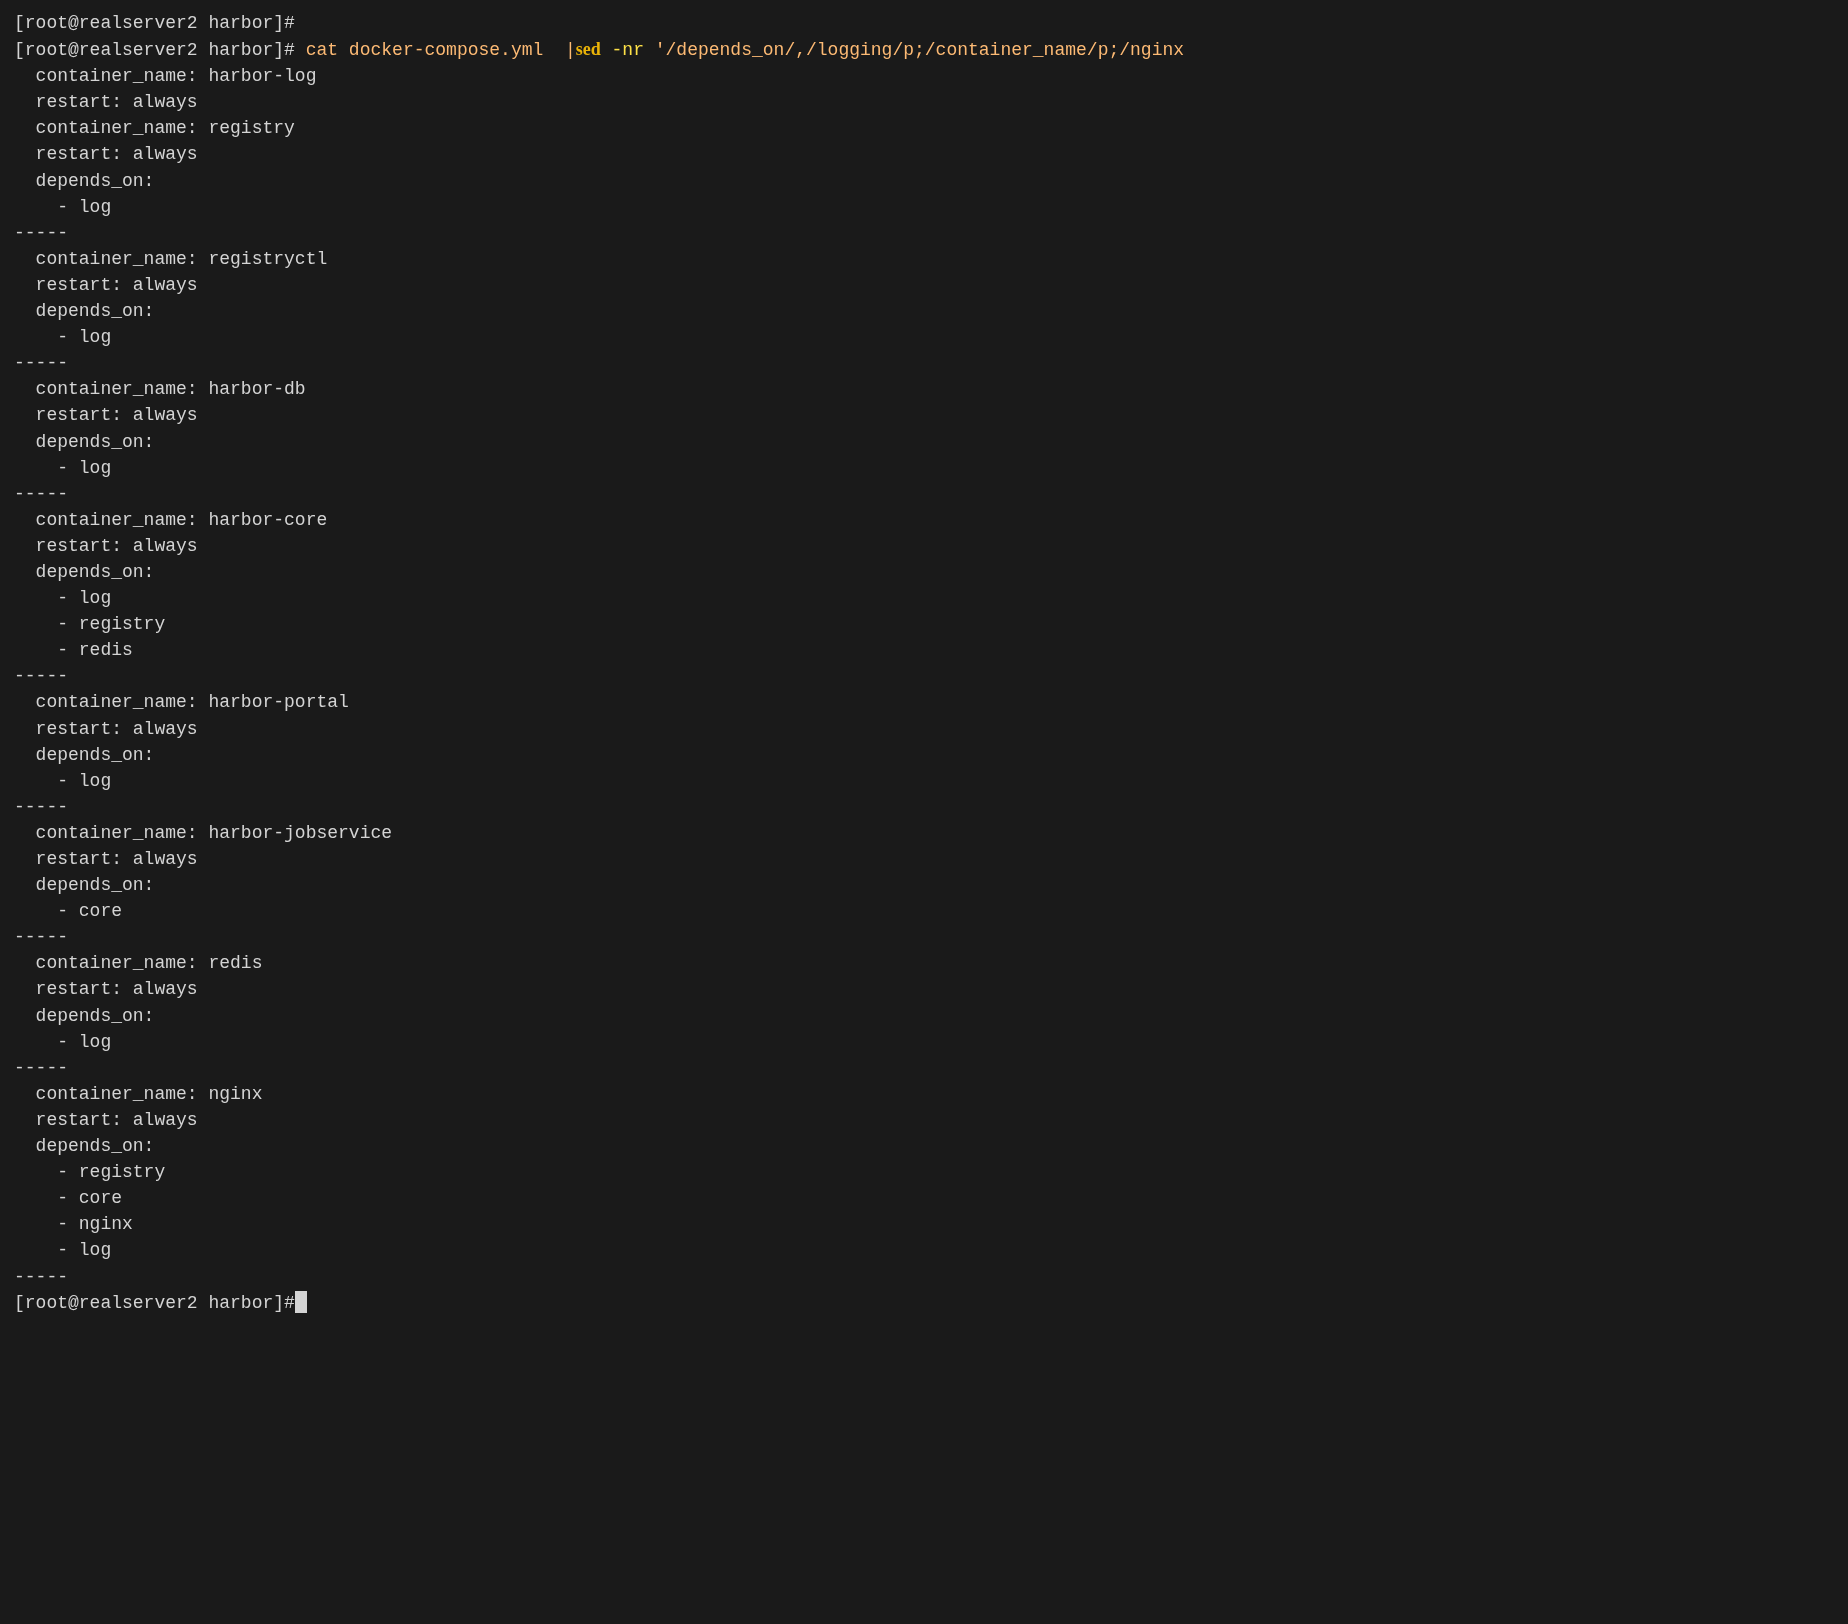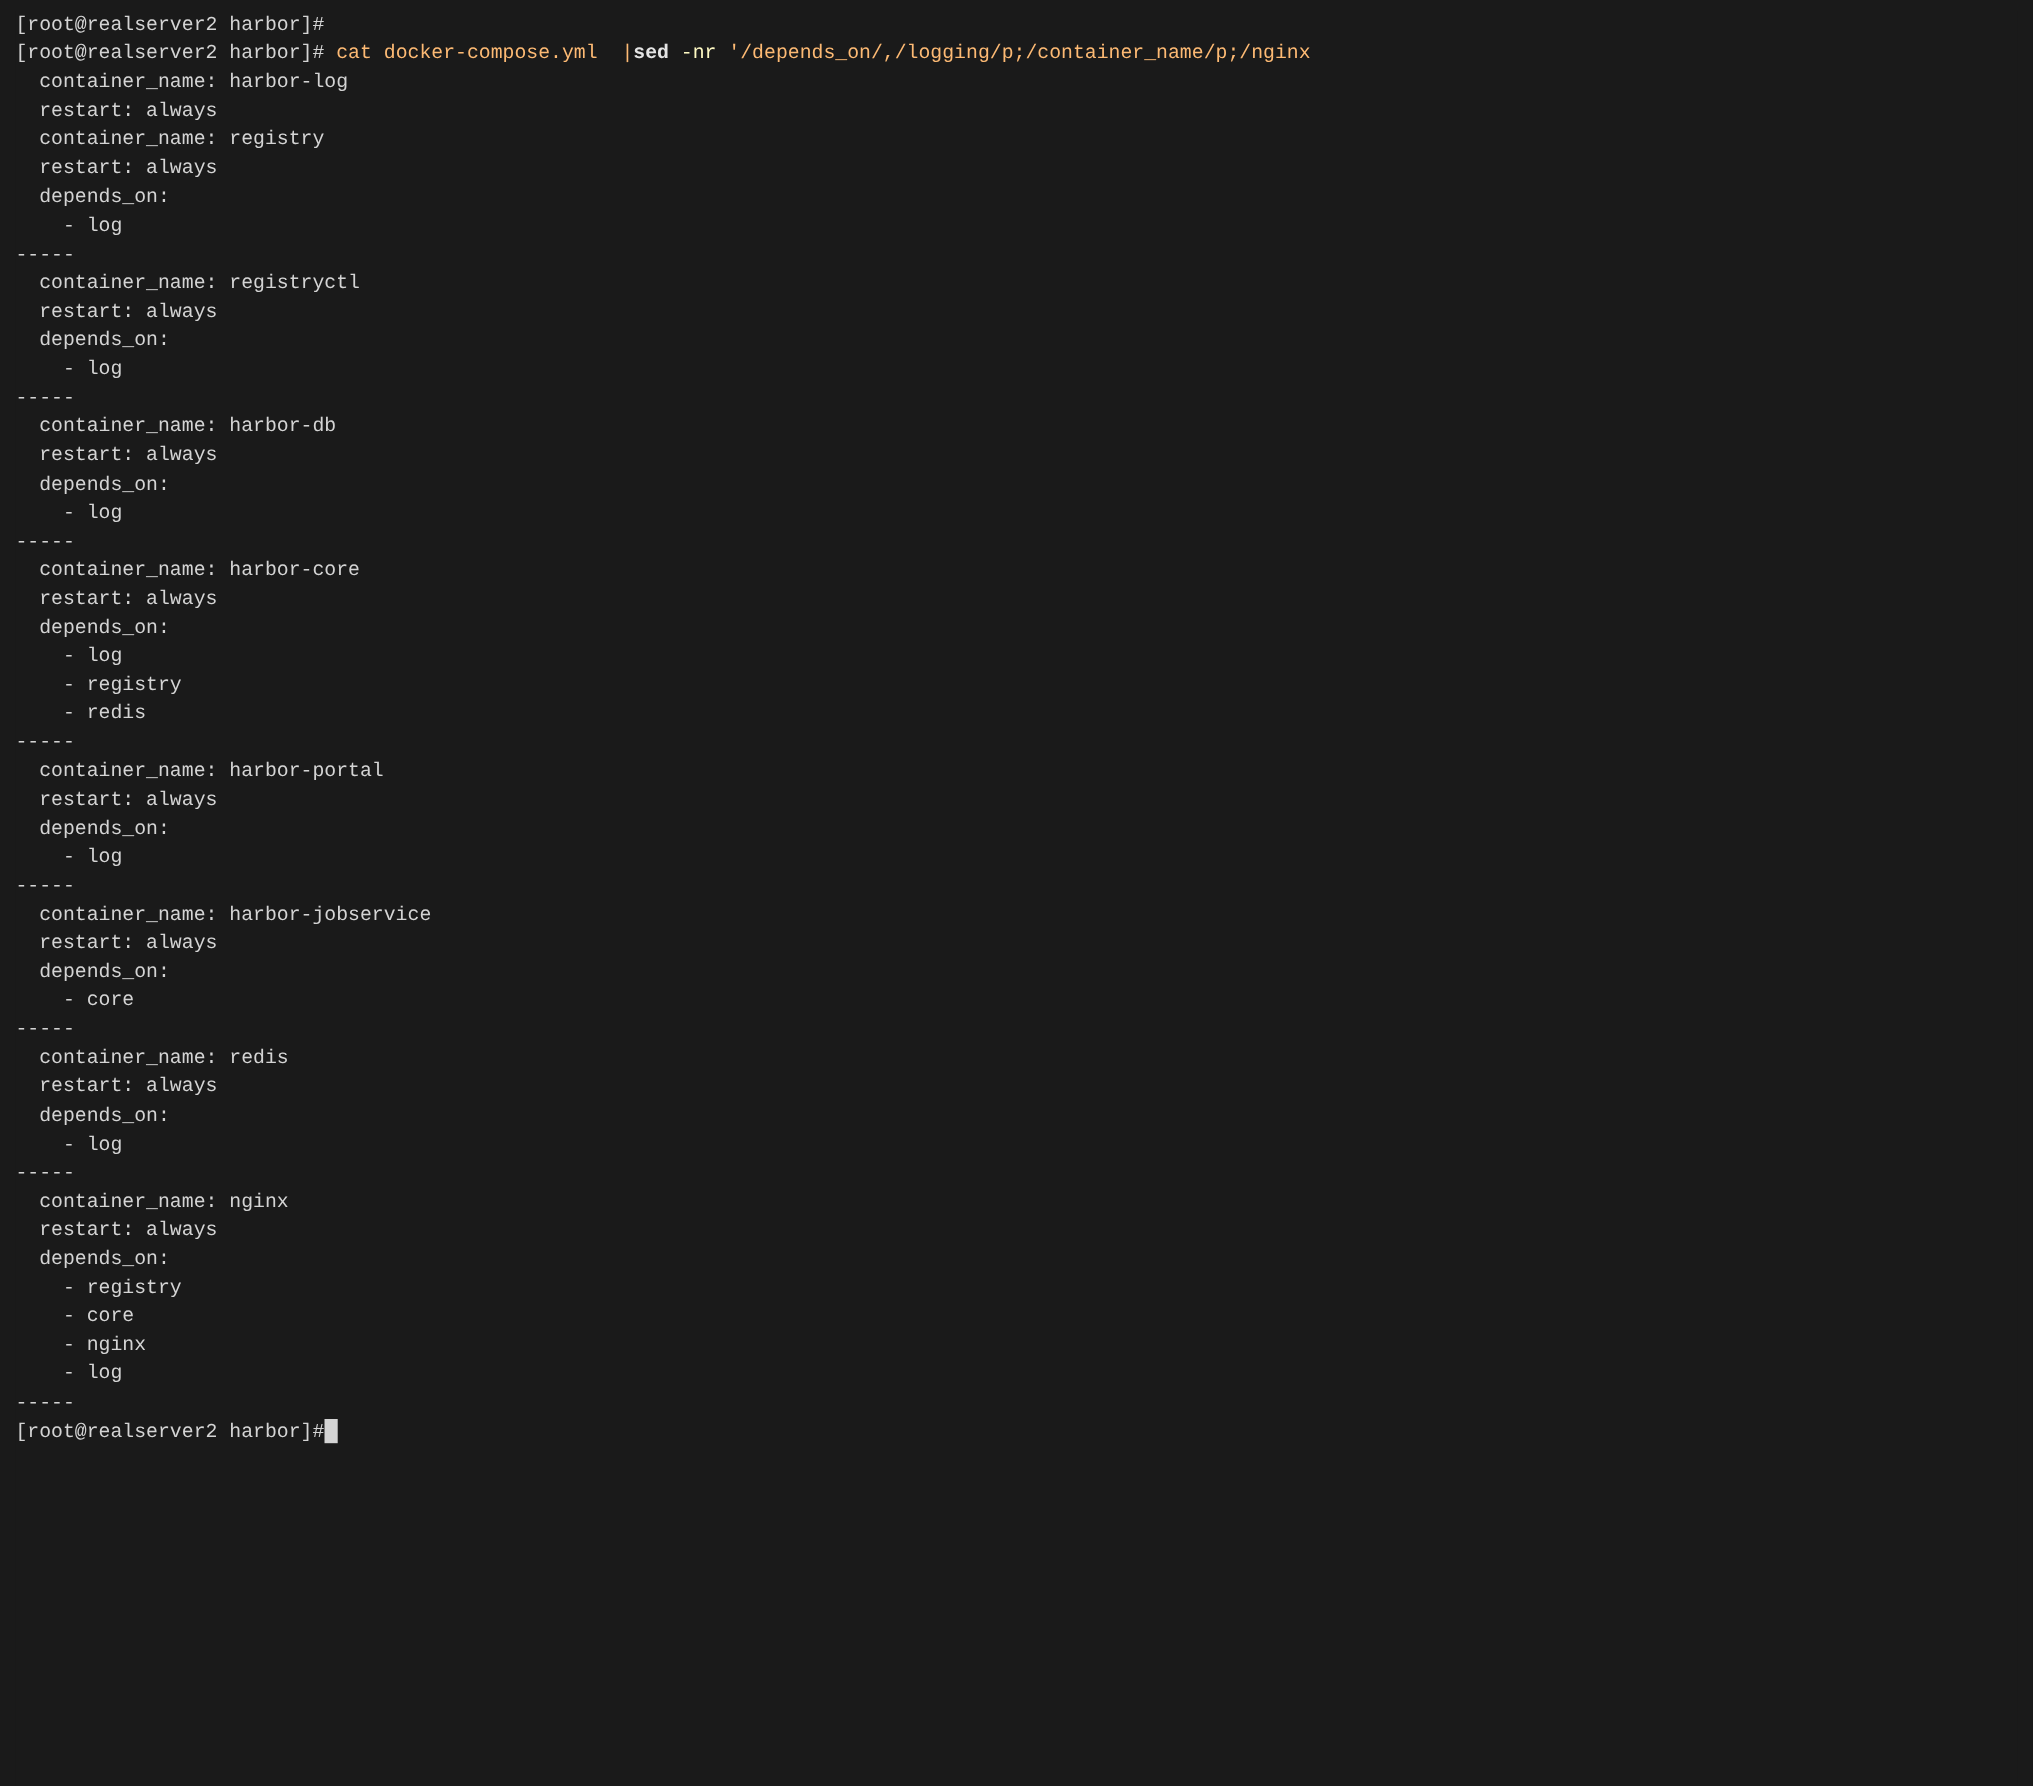--- a/index.html
+++ b/index.html
@@ -32,26 +32,27 @@
 
     .prompt {
       color: #d4d4d4;
     }
 
     .cmd-white {
       color: #fdba74;
     }
 
     .highlight-sed {
-      color: #e5e5e5;
+      color: #eab308;
       font-weight: bold;
+      font-family: Liberation Serif, serif;
     }
 
     .highlight-nr {
-      color: #fef9c3;
+      color: #fde047;
     }
 
     .highlight-Ev {
       color: #e05050;
     }
 
     .separator {
       color: #d4d4d4;
     }
 

